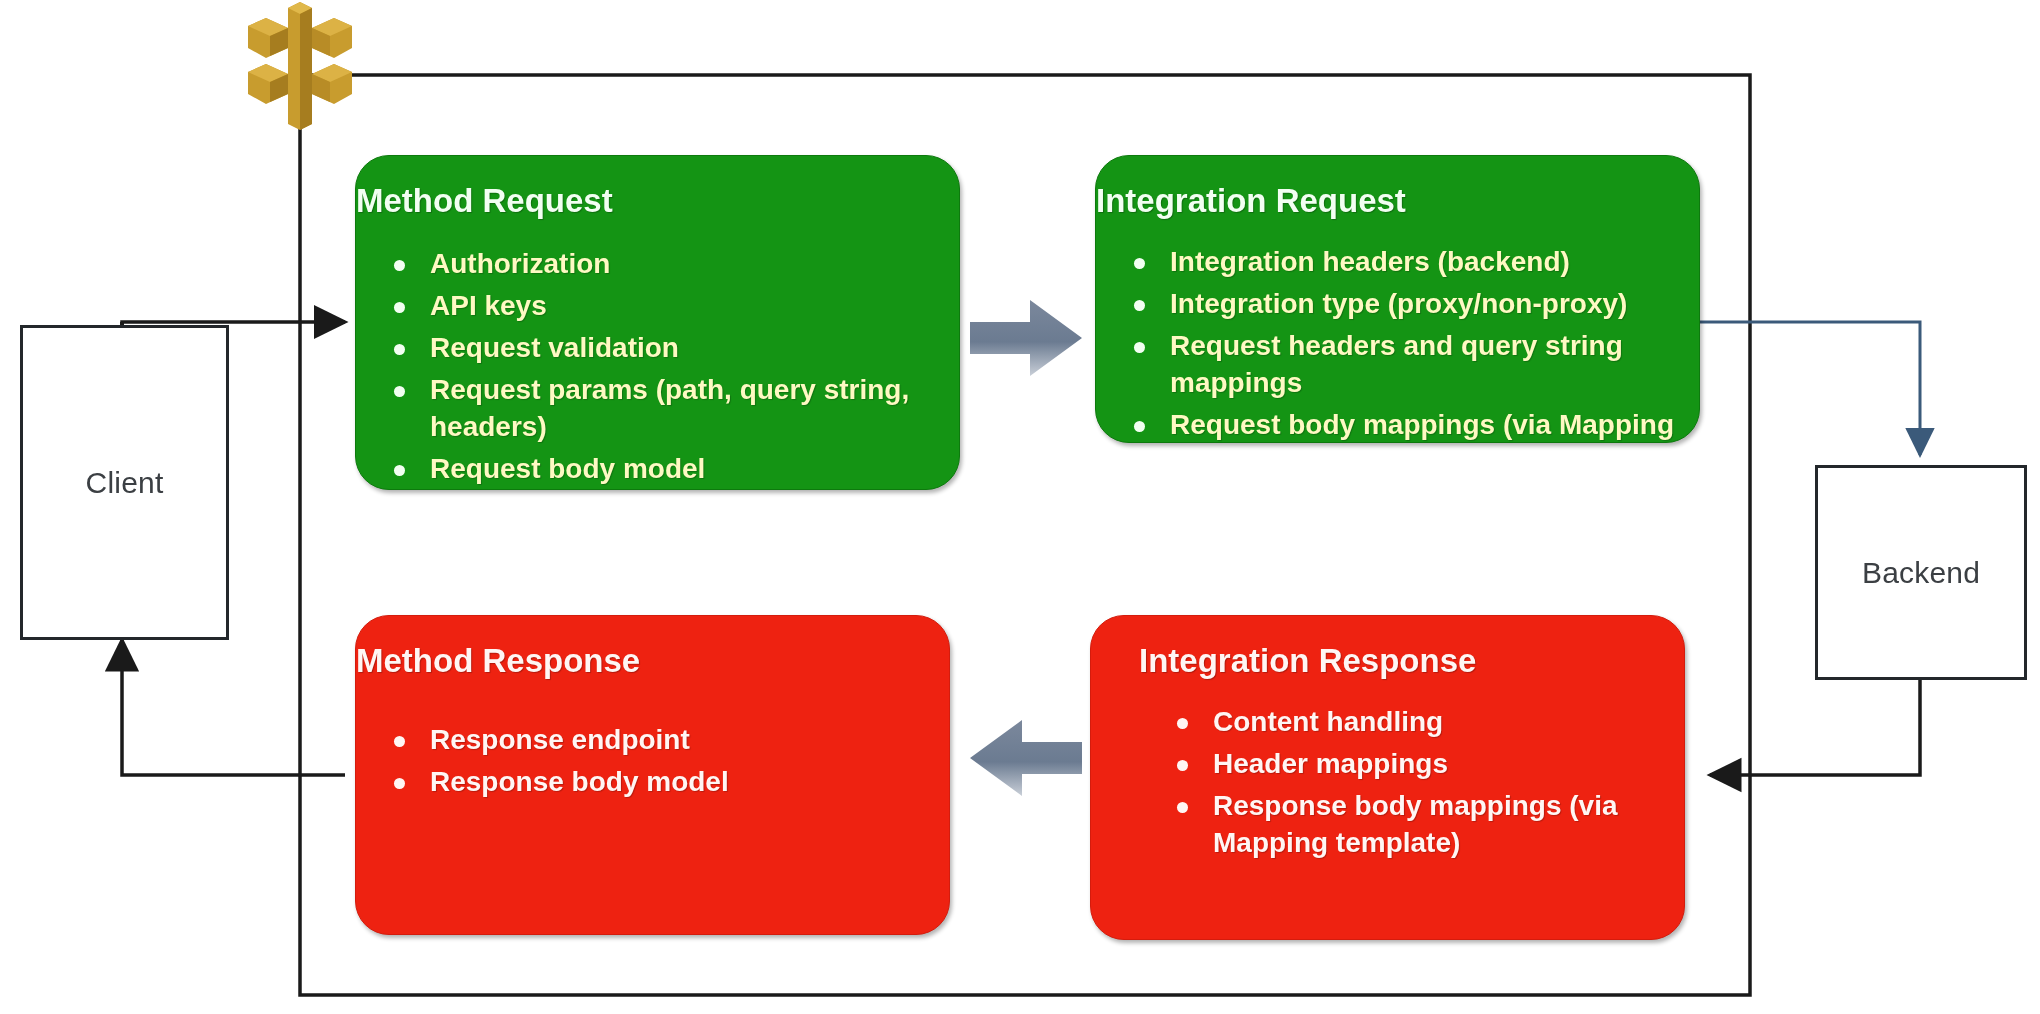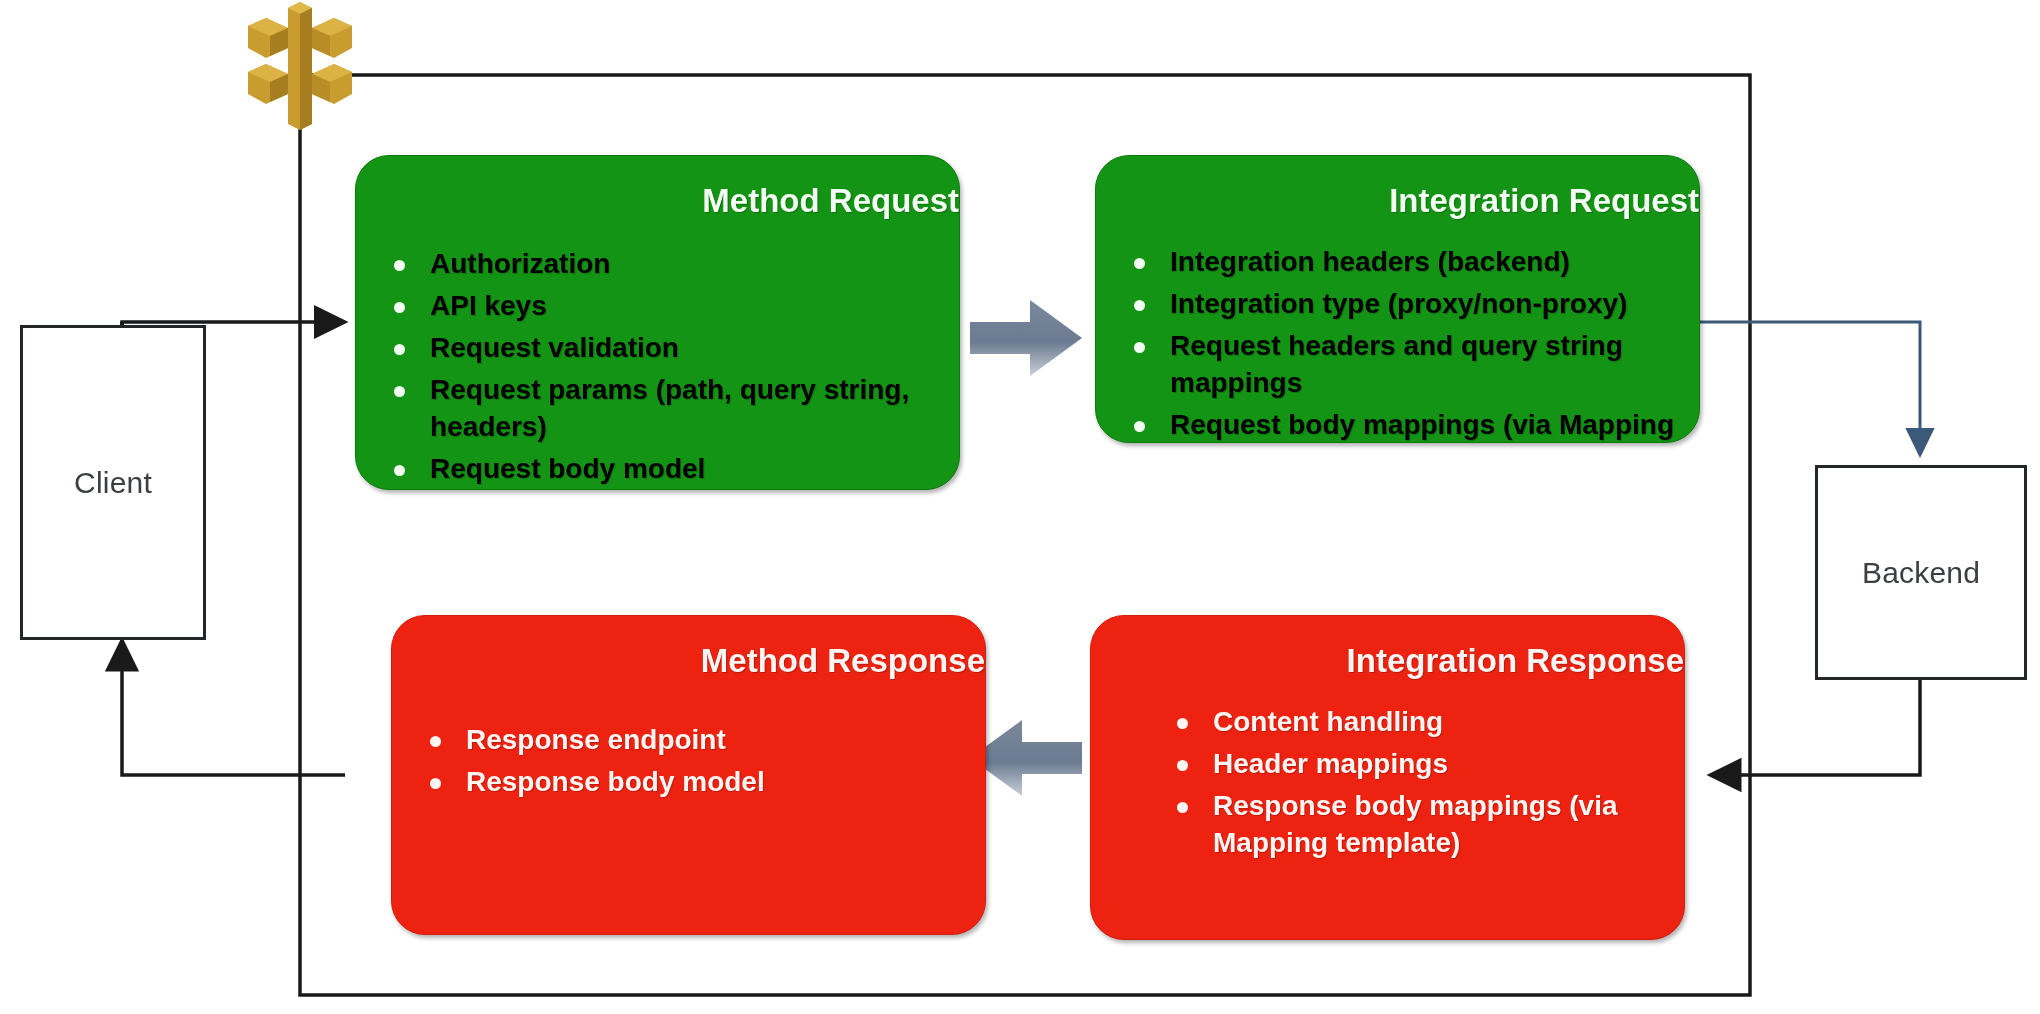--- a/index.html
+++ b/index.html
@@ -51,21 +51,21 @@
   }
   .card.green {
     background: #149414;
     border: 1px solid #0d7a0d;
   }
   .card.red {
     background: #ee2211;
     border: 1px solid #d41c0d;
   }
   .card-title {
-    text-align: right;
+    text-align: left;
     color: #f2fff2;
     font-size: 33px;
     font-weight: bold;
     line-height: 1.16;
     text-shadow: 1px 1px 1px rgba(0,0,0,0.25);
     padding-top: 26px;
   }
   .card.red .card-title {
     color: #fff6f4;
   }
@@ -77,21 +77,21 @@
     line-height: 1.16;
     text-shadow: 1px 1px 1px rgba(0,0,0,0.25);
   }
   .card-list {
     margin: 0;
     padding: 0;
     list-style: none;
   }
   .card-list li {
     position: relative;
-    color: #000000;
+    color: #fef9c3;
     font-size: 28px;
     font-weight: bold;
     line-height: 1.32;
     text-shadow: 1px 1px 1px rgba(0,0,0,0.22);
     padding-left: 52px;
     margin-bottom: 5px;
   }
   .card.red .card-list li {
     color: #fff6f4;
   }
@@ -191,21 +191,21 @@
 
     <polygon points="18,72 36,64 58,74 58,94 36,104 18,94" fill="#c89c2e"></polygon>
     <polygon points="18,72 36,64 58,74 40,82" fill="#dcb245"></polygon>
     <polygon points="40,82 58,74 58,94 40,102" fill="#a67d1f"></polygon>
 
     <polygon points="122,72 104,64 82,74 82,94 104,104 122,94" fill="#c89c2e"></polygon>
     <polygon points="122,72 104,64 82,74 100,82" fill="#dcb245"></polygon>
     <polygon points="100,82 82,74 82,94 100,102" fill="#b88c26"></polygon>
   </svg>
 
-  <div class="plain-box" style="left:20px; top:325px; width:186px; height:315px;">
+  <div class="plain-box" style="left:20px; top:325px; width:209px; height:315px;">
     <span>Client</span>
   </div>
 
   <div class="plain-box" style="left:1815px; top:465px; width:212px; height:215px;">
     <span>Backend</span>
   </div>
 
   <div class="card green" style="left:355px; top:155px; width:605px; height:335px;">
     <div class="card-title">Method Request</div>
     <div class="list-wrap mr">
@@ -224,21 +224,21 @@
     <div class="list-wrap ir">
       <ul class="card-list">
         <li>Integration headers (backend)</li>
         <li>Integration type (proxy/non-proxy)</li>
         <li>Request headers and query string mappings</li>
         <li>Request body mappings (via Mapping template)</li>
       </ul>
     </div>
   </div>
 
-  <div class="card red" style="left:355px; top:615px; width:595px; height:320px;margin-left:36px;">
+  <div class="card red" style="left:355px; top:615px; width:595px; height:320px;">
     <div class="card-title">Method Response</div>
     <div class="list-wrap mrs">
       <ul class="card-list">
         <li>Response endpoint</li>
         <li>Response body model</li>
       </ul>
     </div>
   </div>
 
   <div class="card red" style="left:1090px; top:615px; width:595px; height:325px;padding-left:48px;">

